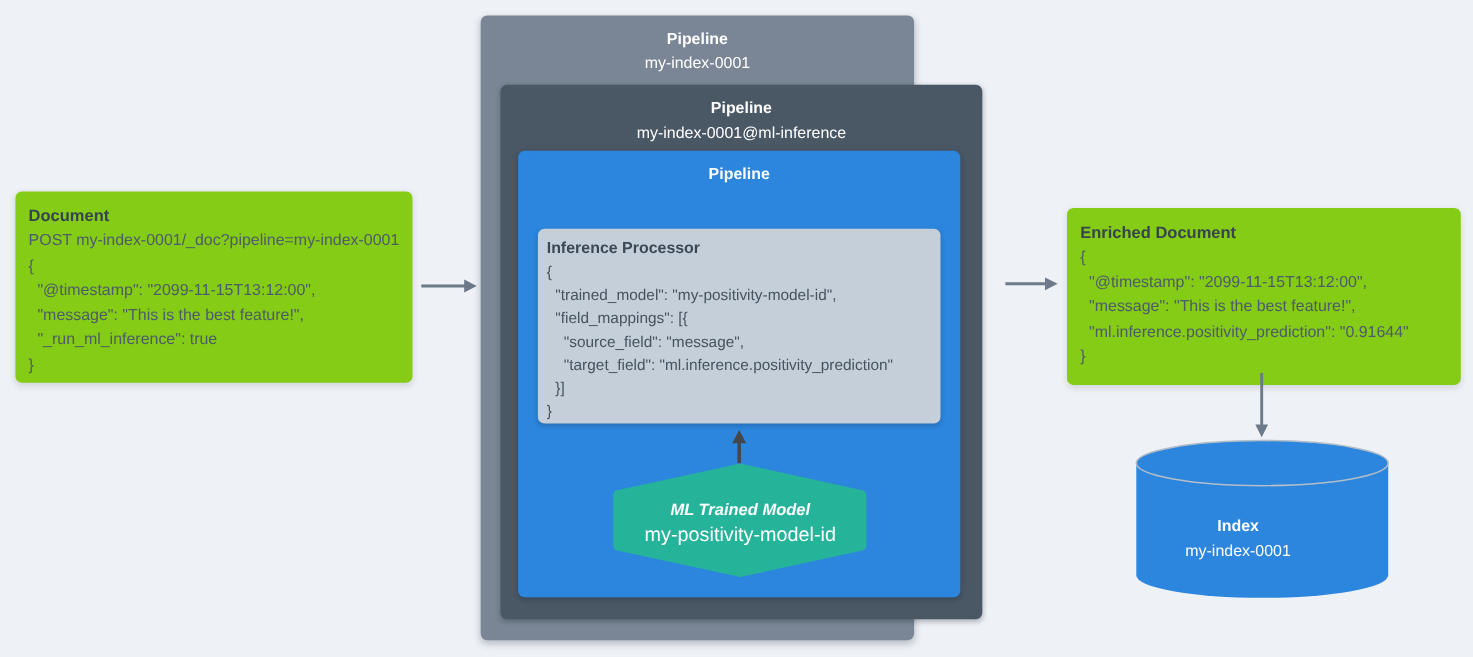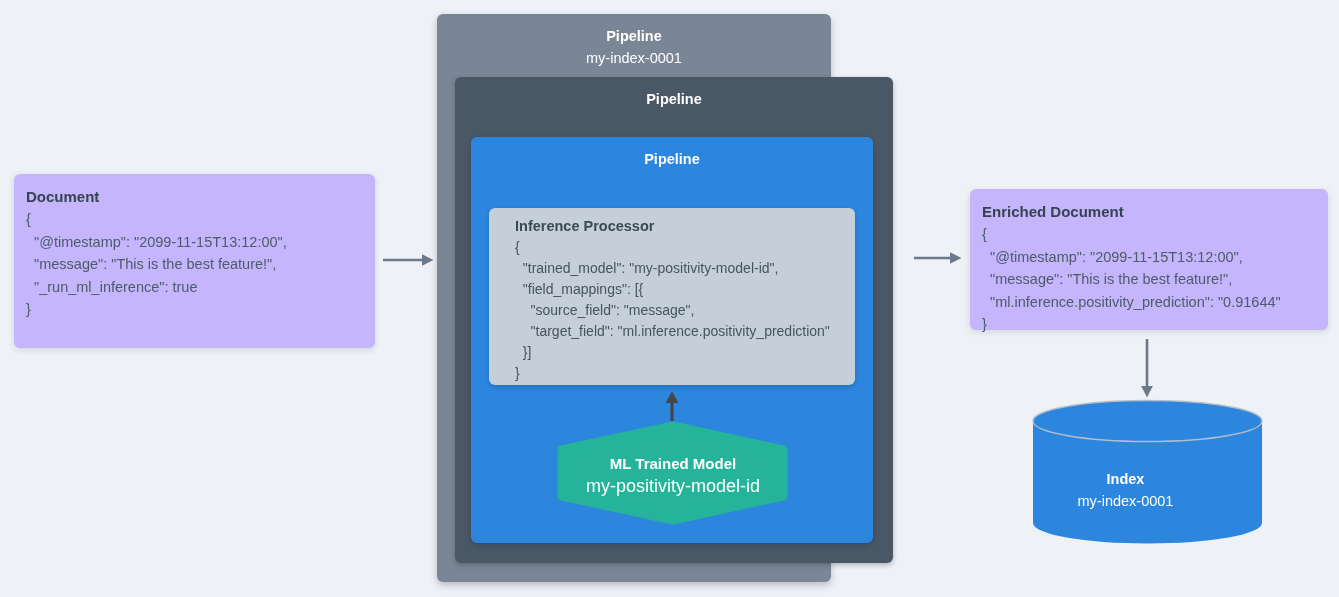--- a/index.html
+++ b/index.html
@@ -7,26 +7,26 @@
   .canvas {
     position:relative; width:1339px; height:597px;
     background:#eef1f5; overflow:hidden;
     font-family:"Liberation Sans", sans-serif;
     color:#4e5b68;
   }
   .svg-layer { position:absolute; left:0; top:0; width:1339px; height:597px; pointer-events:none; z-index:5; }
 
   
   .card {
-    position:absolute; background:#c4b5fd; border-radius:6px;
+    position:absolute; background:#84cc16; border-radius:6px;
     box-shadow:0 2px 6px rgba(80,95,115,.18);
     padding:12px 12px; z-index:2;
   }
   .doc-card { left:14px; top:174px; width:361px; height:174px; }
-  .enriched-card { left:970px; top:189px; width:358px; height:141px; }
+  .enriched-card { left:970px; top:189px; width:358px; height:161px; }
   .card-title { font-weight:bold; font-size:15px; line-height:22px; color:#37434f; white-space:pre; }
   .code-line { font-size:14.5px; line-height:22.5px; color:#4e5b68; white-space:pre; }
 
   
   .outer-box {
     position:absolute; left:437px; top:14px; width:394px; height:568px;
     background:#7a8695; border-radius:6px;
     box-shadow:0 3px 7px rgba(60,70,85,.3); z-index:1;
   }
   .mid-box {
@@ -38,50 +38,51 @@
     position:absolute; left:16px; top:60px; width:402px; height:406px;
     background:#2c86dd; border-radius:6px;
     box-shadow:0 2px 5px rgba(20,40,70,.3);
   }
   .box-header { padding-top:12px; text-align:center; color:#ffffff; }
   .box-label { font-weight:bold; font-size:14.5px; line-height:21px; }
   .box-sub { font-size:14.5px; line-height:22px; }
 
   .proc-card {
     position:absolute; left:18px; top:71px; width:366px; height:177px;
-    background:#c5cfd9; border-radius:6px; padding:8px 26px;
+    background:#c5cfd9; border-radius:6px; padding:8px 8px;
     box-shadow:0 2px 4px rgba(20,40,70,.25);
   }
   .proc-card .card-title { font-size:14.5px; line-height:21px; color:#3c4855; }
   .proc-card .code-line { font-size:14px; line-height:21px; color:#47535f; }
 
   
   .shape-label {
     position:absolute; z-index:6; text-align:center; color:#ffffff; pointer-events:none;
   }
   .hex-label { left:560px; top:452px; width:226px; }
-  .hex-label .l1 { font-weight:bold; font-size:15px; line-height:23px; }
+  .hex-label .l1 { font-weight:bold; font-size:15px; line-height:23px;font-style:italic; }
   .hex-label .l2 { font-size:18px; line-height:23px; }
   .cyl-label { left:1033px; top:468px; width:185px; }
   .cyl-label .l1 { font-weight:bold; font-size:14.5px; line-height:22px; }
   .cyl-label .l2 { font-size:14.5px; line-height:22px; }
 </style>
 </head>
 <body>
 
 <div class="canvas">
 
   <div class="outer-box">
     <div class="box-header">
       <div class="box-label">Pipeline</div>
       <div class="box-sub">my-index-0001</div>
     </div>
     <div class="mid-box">
       <div class="box-header">
         <div class="box-label">Pipeline</div>
+        <div class="box-sub">my-index-0001@ml-inference</div>
       </div>
       <div class="blue-box">
         <div class="box-header">
           <div class="box-label">Pipeline</div>
         </div>
         <div class="proc-card">
           <div class="card-title">Inference Processor</div>
           <div class="code-line">{</div>
           <div class="code-line">  "trained_model": "my-positivity-model-id",</div>
           <div class="code-line">  "field_mappings": [{</div>
@@ -89,20 +90,21 @@
           <div class="code-line">    "target_field": "ml.inference.positivity_prediction"</div>
           <div class="code-line">  }]</div>
           <div class="code-line">}</div>
         </div>
       </div>
     </div>
   </div>
 
   <div class="card doc-card">
     <div class="card-title">Document</div>
+    <div class="code-line">POST my-index-0001/_doc?pipeline=my-index-0001</div>
     <div class="code-line">{</div>
     <div class="code-line">  "@timestamp": "2099-11-15T13:12:00",</div>
     <div class="code-line">  "message": "This is the best feature!",</div>
     <div class="code-line">  "_run_ml_inference": true</div>
     <div class="code-line">}</div>
   </div>
 
   <div class="card enriched-card">
     <div class="card-title">Enriched Document</div>
     <div class="code-line">{</div>

